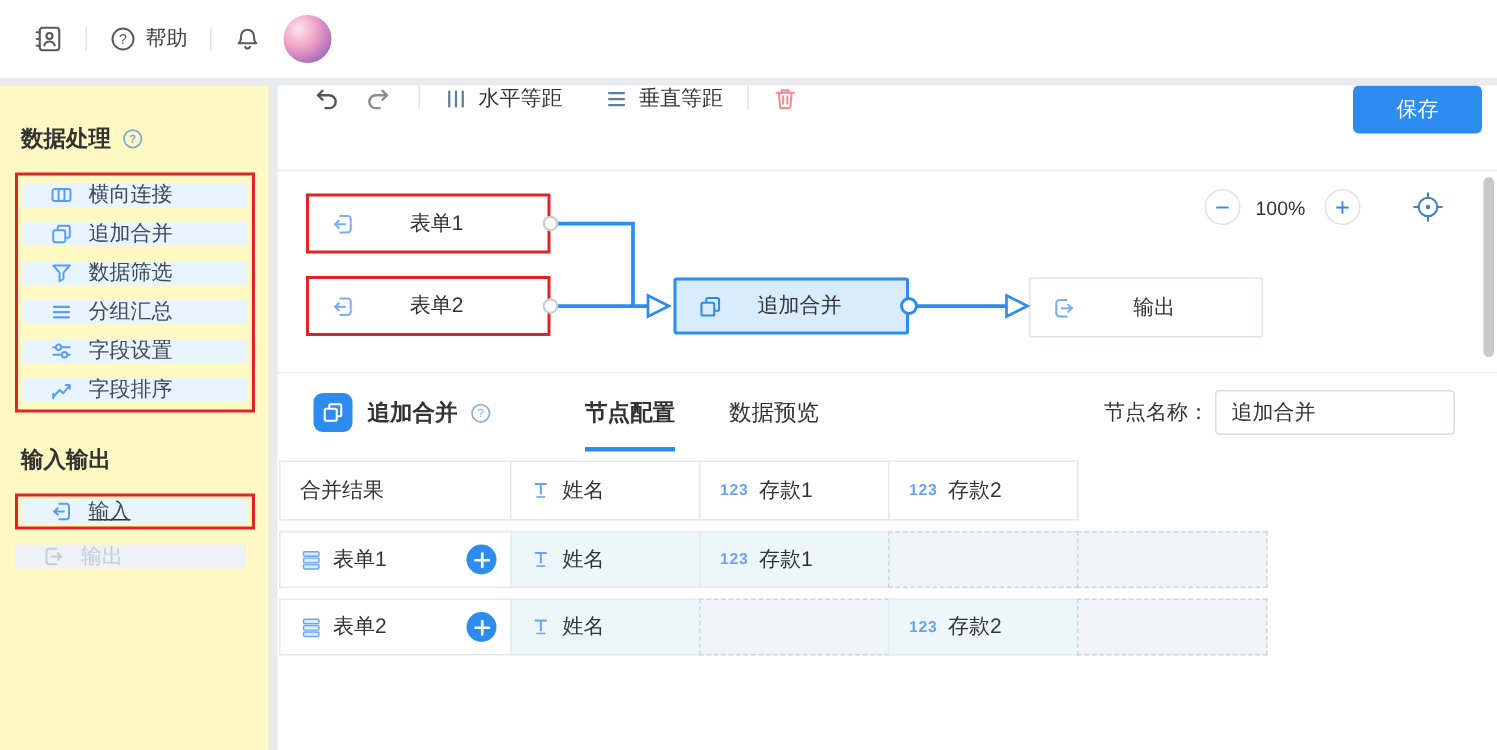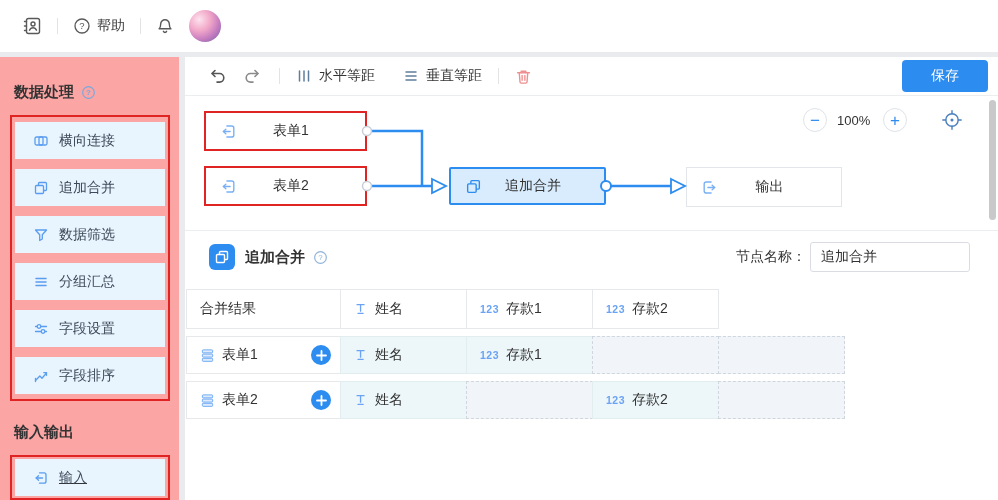--- a/index.html
+++ b/index.html
@@ -13,37 +13,37 @@
     border-bottom:1px dashed #c9c9c9; }
   .topbar-right { display:flex; align-items:center; gap:15px; }
   .vdiv { width:1px; height:16px; background:#e3e3e3; }
   .help-wrap { display:flex; align-items:center; gap:6px; font-size:14px; color:#404040; cursor:pointer; }
   .avatar { width:32px; height:32px; border-radius:50%;
     background:radial-gradient(circle at 32% 30%, #fde3ee 0%, #f2a9c9 35%, #c97fc0 62%, #6e5aa8 100%); }
   .icon-btn { display:flex; align-items:center; cursor:pointer; }
 
   
   .content { display:flex; gap:6px; margin-top:5px; height:443px; }
-  .sidebar { width:179px; background:#fca5a5; overflow:hidden; flex:none; }
+  .sidebar { width:179px; background:#fef9c3; overflow:hidden; flex:none; }
   .main { flex:1; background:#fff; display:flex; flex-direction:column; overflow:hidden; }
 
   
   .section-title { display:flex; align-items:center; gap:7px; margin:26px 0 13px 14px;
     font-size:15px; font-weight:600; color:#333; }
   .red-group { margin-left:10px; width:160px; border:2px solid #e02424;
     padding:5px 3px; display:flex; flex-direction:column; gap:10px; }
-  .side-item { height:37px; background:#e8f4fe; display:flex; align-items:center;
+  .side-item { height:16px; background:#e8f4fe; display:flex; align-items:center;
     gap:10px; padding-left:18px; font-size:14px; color:#3d4a59; cursor:pointer; }
   .red-single { margin:12px 0 0 10px; width:160px; border:2px solid #e02424; padding:2px 3px;text-decoration:underline; }
   .side-item.disabled { background:#eef1f5; color:#c3ccd9; cursor:default;
     margin:10px 3px 0 10px; width:154px; }
 
   
-  .toolbar { height:39px; border-bottom:1px solid #ecedef; display:flex;
-    align-items:center; padding:0 10px 0 24px; flex:none; }
+  .toolbar { height:57px; border-bottom:1px solid #ecedef; display:flex;
+    align-items:flex-start; padding:0 10px 0 24px; flex:none; }
   .tool-group { display:flex; align-items:center; gap:7px; font-size:14px; color:#333; cursor:pointer; }
   .toolbar .vdiv { margin:0 16px; }
   .undo { margin-right:16px; } .redo { margin-right:2px; }
   .equal-gap { margin-right:28px; }
   .save-btn { margin-left:auto; width:86px; height:32px; background:#2d8cf0; color:#fff;
     border:none; border-radius:4px; font-size:14px; cursor:pointer;
     font-family:"Liberation Sans","DejaVu Sans",sans-serif; }
 
   
   .canvas { height:134px; position:relative; flex:none; }
@@ -313,20 +313,24 @@
           <svg width="16" height="16" viewBox="0 0 16 16" fill="none" stroke="#fff" stroke-width="1.4">
             <rect x="5.5" y="2.5" width="8" height="8" rx="1"></rect>
               <rect x="2.5" y="5.5" width="8" height="8" rx="1" fill="#2d8cf0"></rect>
           </svg>
         </span>
         <span class="cfg-title">追加合并</span>
         <svg width="15" height="15" viewBox="0 0 18 18">
           <circle cx="9" cy="9" r="7" fill="none" stroke="#8fb3d9" stroke-width="1.4"></circle>
           <text x="9" y="12.4" text-anchor="middle" font-size="9.5" fill="#8fb3d9">?</text>
         </svg>
+        <div class="tabs">
+          <span class="tab active">节点配置</span>
+          <span class="tab">数据预览</span>
+        </div>
         <div class="name-wrap">
           <span class="name-label">节点名称：</span>
           <input class="name-input" type="text" value="追加合并" style="">
         </div>
       </div>
 
       <div class="mtable">
         <div class="trow thead">
           <div class="tcell c1">
             <span>合并结果</span>

